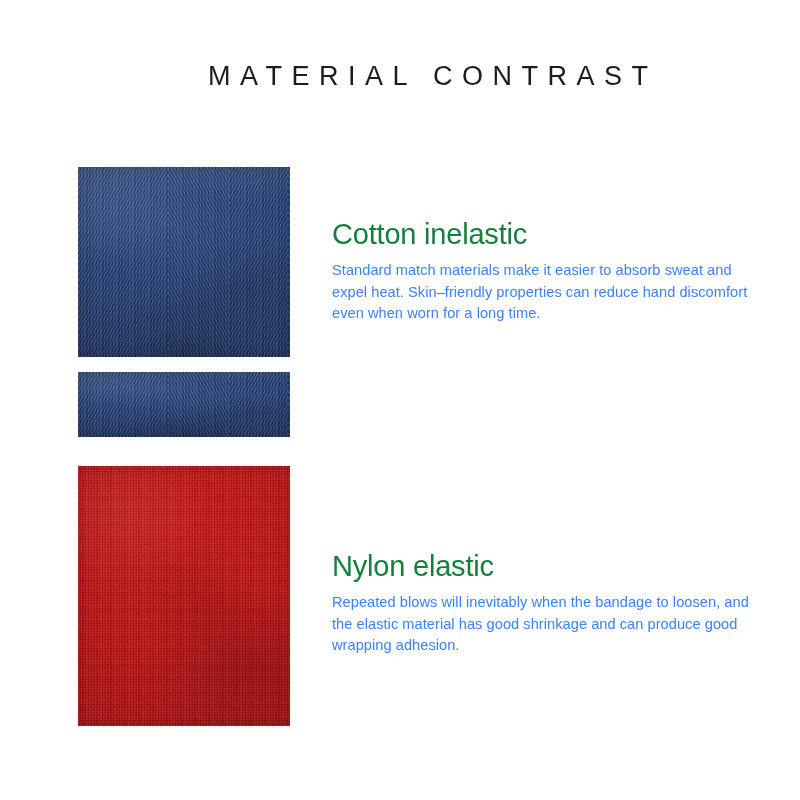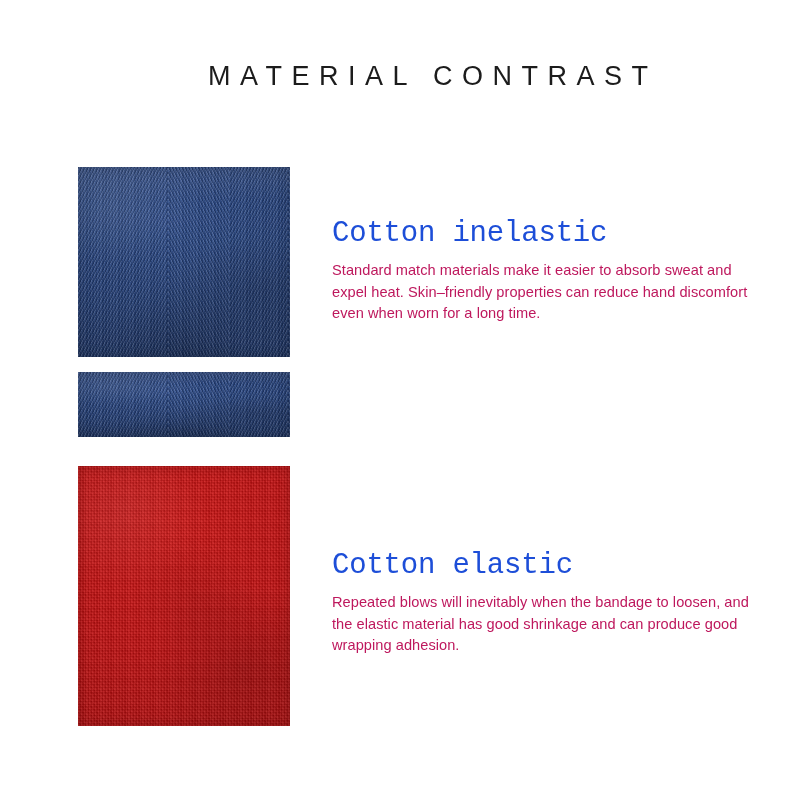--- a/index.html
+++ b/index.html
@@ -178,34 +178,34 @@
   
   .text-col {
     position: absolute;
     left: 332px;
     width: 436px;
   }
   #block-cotton { top: 216px; }
   #block-nylon  { top: 548px; }
 
   .feature-title {
-    font-family: Liberation Mono, monospace;
+    font-family: Liberation Sans, sans-serif;
     font-size: 29px;
     font-weight: 400;
-    color: #1d4ed8;
+    color: #15803d;
     line-height: 36px;
     letter-spacing: -0.2px;
     margin: 0 0 8px 0;
     white-space: nowrap;
   }
   .feature-body {
     font-family: "Liberation Sans", sans-serif;
     font-size: 14.6px;
     font-weight: 400;
-    color: #be185d;
+    color: #3b82f6;
     line-height: 21.5px;
     letter-spacing: 0.05px;
     margin: 0;
   }
 </style>
 </head>
 <body>
 
 <div class="page-title">MATERIAL CONTRAST</div>
 
@@ -257,15 +257,15 @@
   <div class="red-mottle"></div>
   <div class="edge-shade"></div>
 </div>
 
 <div class="text-col" id="block-cotton">
   <h2 class="feature-title">Cotton inelastic</h2>
   <p class="feature-body">Standard match materials make it easier to absorb sweat and expel heat. Skin–friendly properties can reduce hand discomfort even when worn for a long time.</p>
 </div>
 
 <div class="text-col" id="block-nylon">
-  <h2 class="feature-title">Cotton elastic</h2>
+  <h2 class="feature-title">Nylon elastic</h2>
   <p class="feature-body">Repeated blows will inevitably when the bandage to loosen, and the elastic material has good shrinkage and can produce good wrapping adhesion.</p>
 </div>
 
 </body></html>

